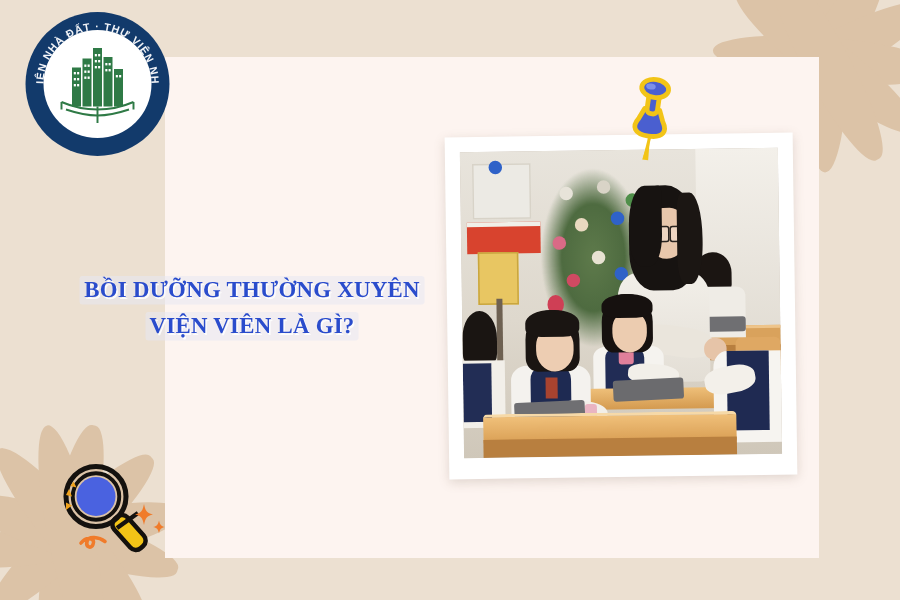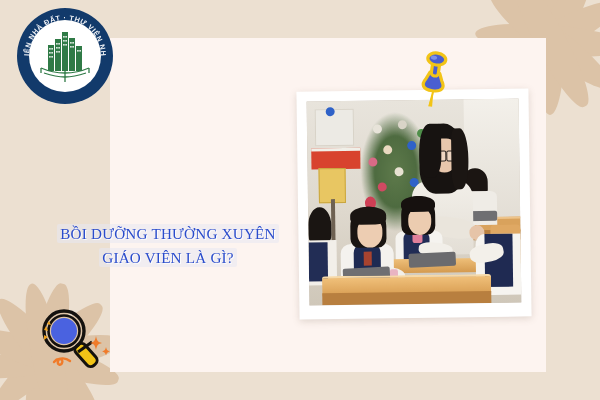--- a/index.html
+++ b/index.html
@@ -100,26 +100,25 @@
 
   
   #headline {
     position: absolute;
     left: 52px;
     top: 182px;
     width: 232px;
     text-align: center;
     color: #2a4ccc;
     font-family: "Liberation Serif", serif;
-    font-weight: normal;
+    font-weight: bold;
     font-size: 15.2px;
     line-height: 1.55;
     letter-spacing: 0.2px;
     text-shadow: 1px 1px 0 rgba(255,255,255,0.85);
-    margin-top: 40px;
   }
   #headline .line {
     display: block;
     white-space: nowrap;
   }
   #headline .line span {
     background: rgba(232,232,242,0.55);
     padding: 1px 3px;
     border-radius: 2px;
   }
@@ -489,21 +488,21 @@
           <path d="M31 50 C 39 50, 46 48, 52 46"></path>
           <path d="M7 41 L7 46"></path>
           <path d="M55 41 L55 46"></path>
         </g>
       </svg>
     </div>
   </div>
 
   <div id="headline">
     <span class="line"><span>BỒI DƯỠNG THƯỜNG XUYÊN</span></span>
-    <span class="line"><span>GIÁO VIÊN LÀ GÌ?</span></span>
+    <span class="line"><span>VIỆN VIÊN LÀ GÌ?</span></span>
   </div>
 
   <div id="photo-card">
     <div id="photo">
       <div class="ph" id="wall"></div>
       <div class="ph" id="wall-right"></div>
       <div class="ph" id="poster"></div>
       <div class="ph orn" id="poster-dot"></div>
       <div class="ph" id="redsign"></div>
       <div class="ph" id="yellowbox"></div>

